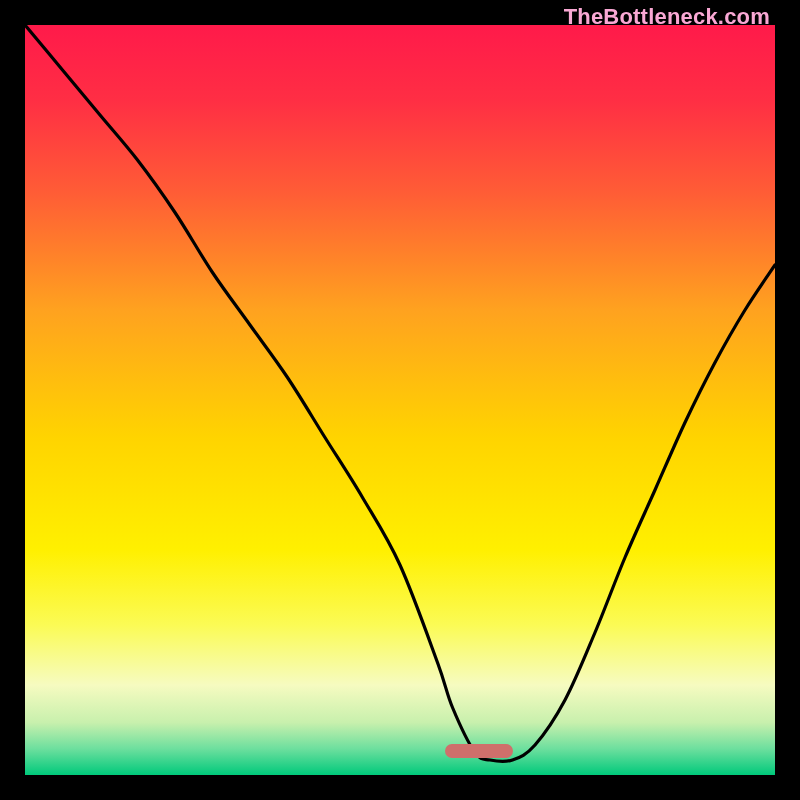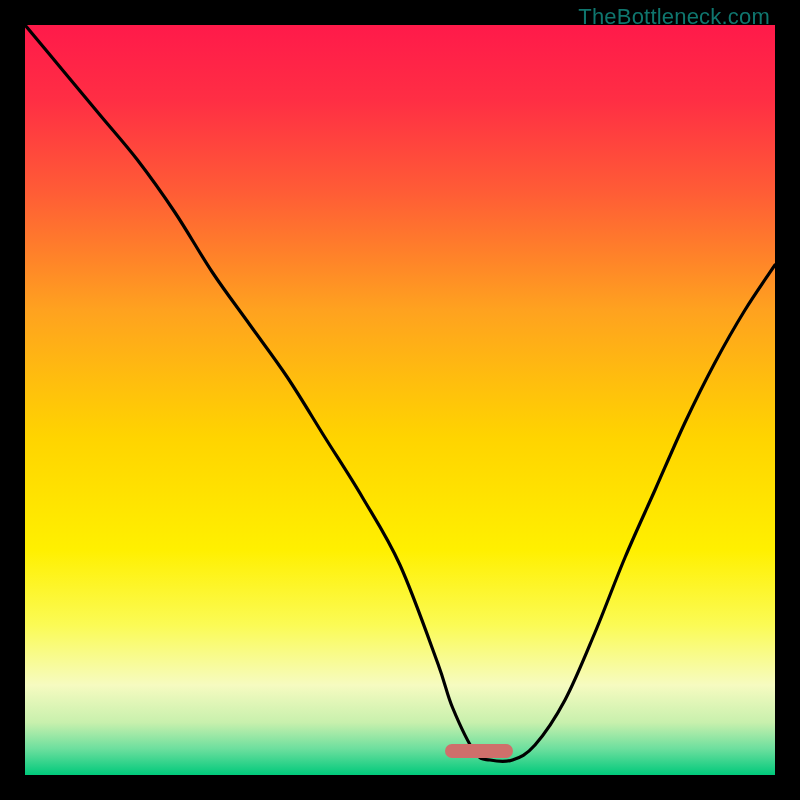--- a/index.html
+++ b/index.html
@@ -39,22 +39,22 @@
     height: 14px;
     border-radius: 7px;
     background: #cf6f6b;
   }
   .watermark {
     position: absolute;
     top: 4px;
     right: 30px;
     font-family: Arial, Helvetica, sans-serif;
     font-size: 22px;
-    font-weight: 400;
-    color: #0f766e;
+    font-weight: 700;
+    color: #f9a8d4;
     letter-spacing: 0.2px;
   }
 </style>
 </head>
 <body>
 
 <div class="frame">
 
   <div class="watermark">TheBottleneck.com</div>
 

